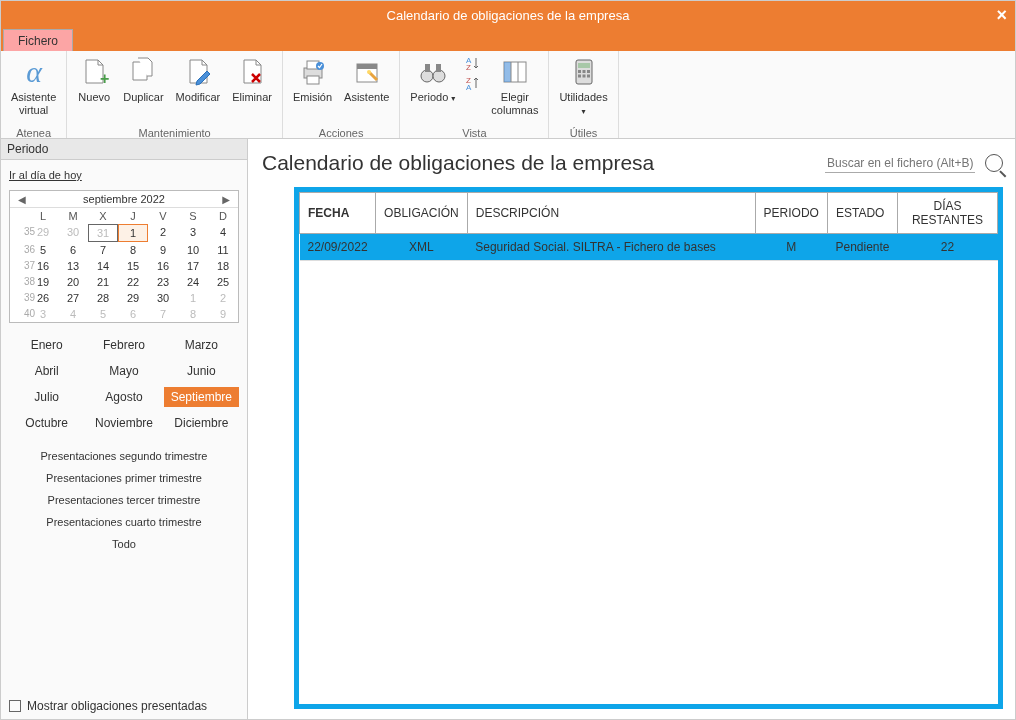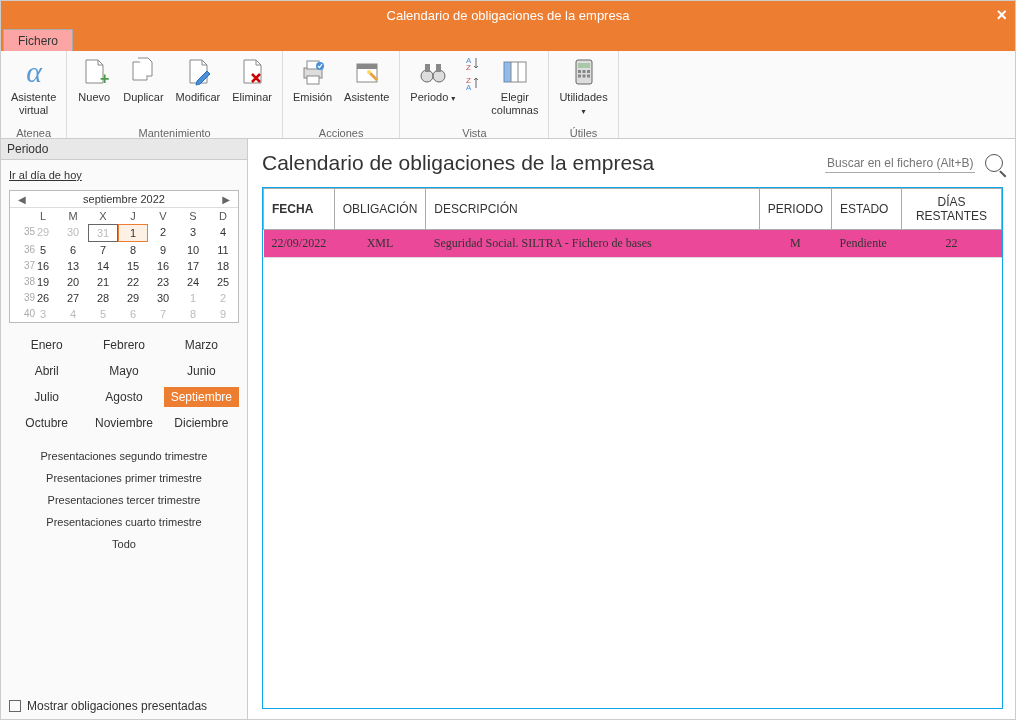--- a/index.html
+++ b/index.html
@@ -41,26 +41,26 @@
 .presets div { padding: 5px 0; cursor: pointer; }
 .chk-row { padding: 6px 8px; font-size: 12px; display: flex; align-items: center; gap: 6px; }
 .chk { width: 12px; height: 12px; border: 1px solid #666; display: inline-block; }
 .main { flex: 1; display: flex; flex-direction: column; padding: 12px 12px 10px 14px; }
 .main-header { display: flex; align-items: center; justify-content: space-between; margin-bottom: 12px; }
 .main-title { font-size: 21px; color: #333; }
 .search-wrap { display: flex; align-items: center; gap: 10px; }
 .search { border: none; border-bottom: 1px solid #aaa; font-size: 12px; color: #888; padding: 2px 2px; width: 150px; background: transparent; }
 .search-icon { width: 18px; height: 18px; border: 1.5px solid #555; border-radius: 50%; position: relative; cursor:pointer; }
 .search-icon::after { content: ''; position: absolute; width: 8px; height: 1.5px; background: #555; transform: rotate(45deg); bottom: -3px; right: -5px; }
-.table-wrap { flex: 1; border: 1px solid #0ea5e9; overflow: hidden; }
+.table-wrap { flex: 1; border: 5px solid #0ea5e9; overflow: hidden; margin-left: 32px; }
 table { width: 100%; border-collapse: collapse; font-size: 12px; }
 th { text-align: left; padding: 6px 8px; border: 1px solid #aaa; background: #fff; font-weight: normal; }
 th.bold { font-weight: bold; }
 td { padding: 6px 8px; border-bottom: 1px solid #ddd; }
-tr.row { background: #ec4899; font-family: Liberation Serif, serif; }
+tr.row { background: #0ea5e9; }
 .center { text-align: center; }
 svg { display: block; }
 </style>
 </head>
 <body>
 
 <div class="window">
   <div class="titlebar">
     <span class="titlebar-title">Calendario de obligaciones de la empresa</span>
     <span class="close-btn">×</span>

